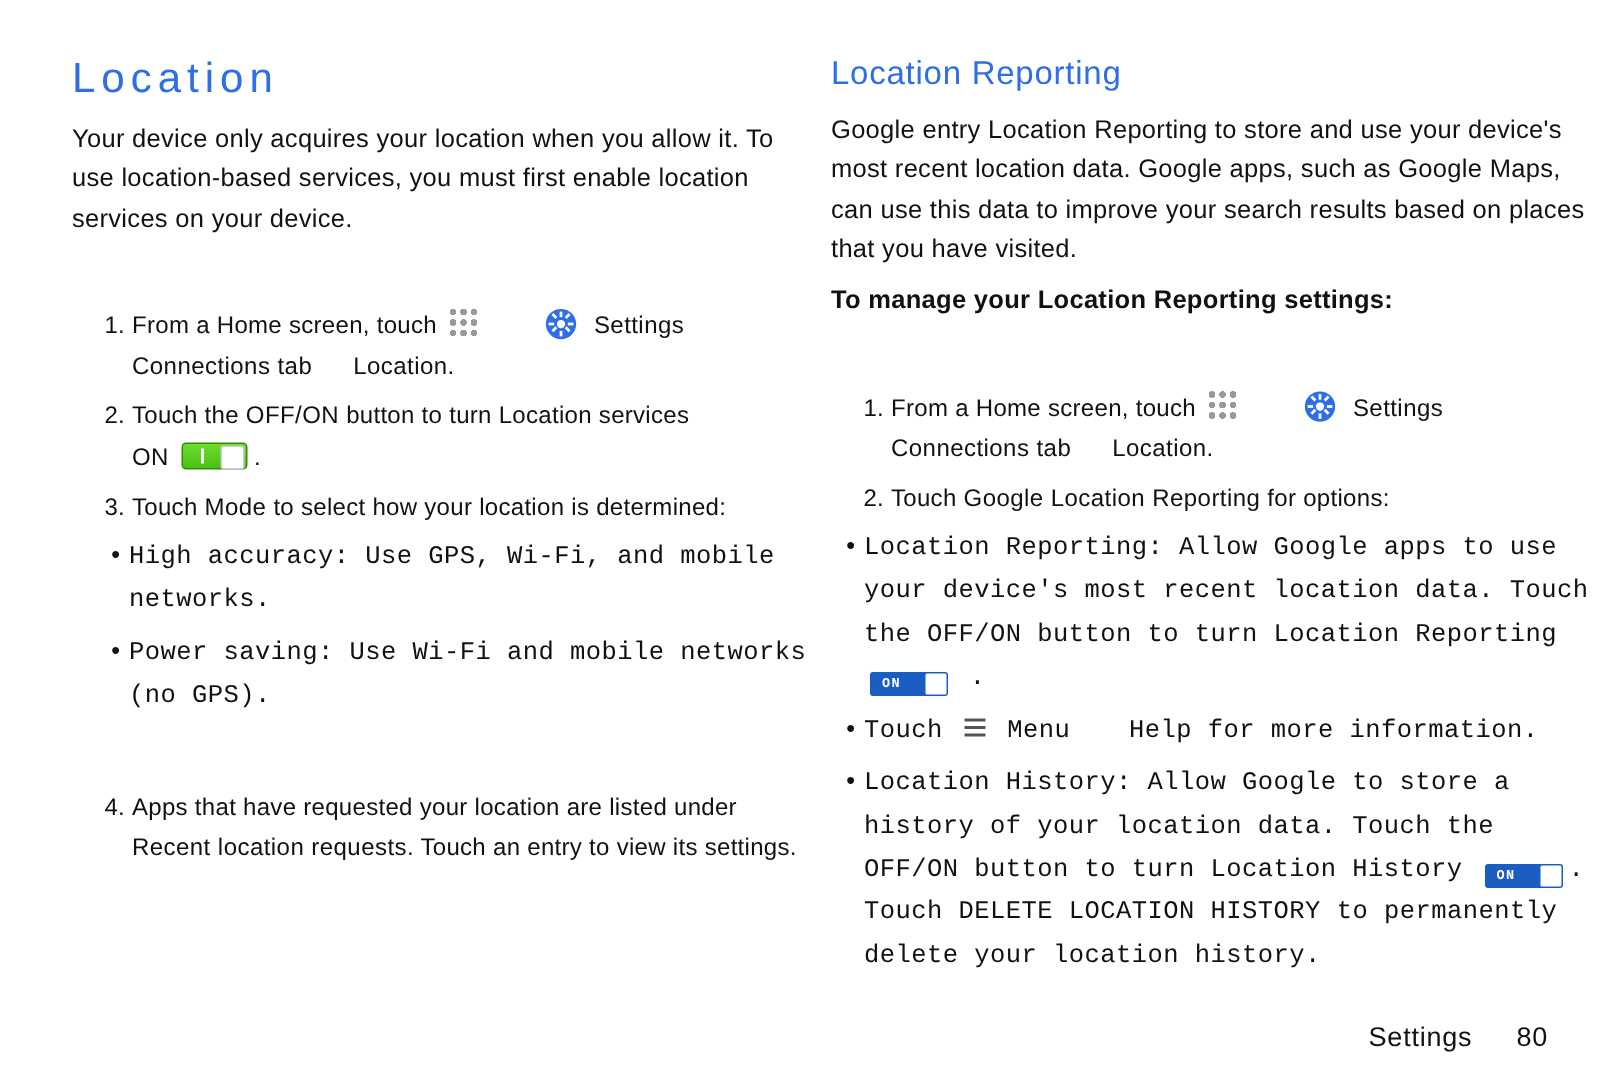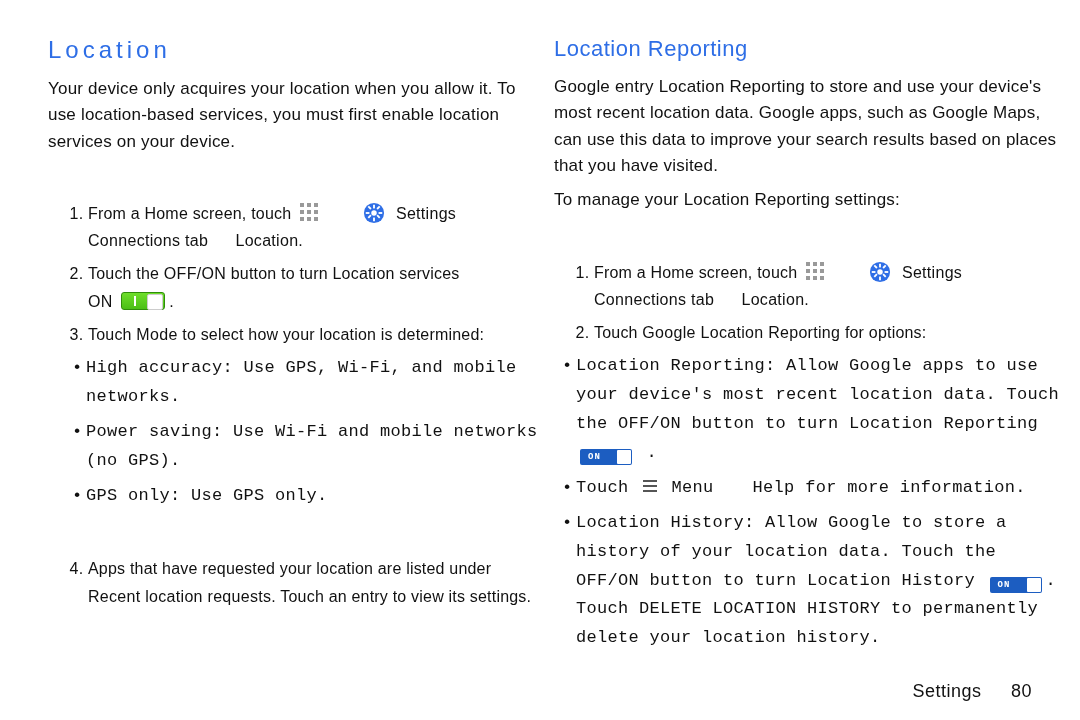--- a/index.html
+++ b/index.html
@@ -4,34 +4,34 @@
 <style>
   * { box-sizing: border-box; margin: 0; padding: 0; }
   html, body { width: 1080px; height: 720px; background: #fff; font-family: Arial, Helvetica, sans-serif; color: #111; }
   .page { display: flex; flex-direction: row; padding: 36px 0 18px 48px; width: 100%; height: 100%; position: relative; }
   .col { width: 500px; padding-right: 16px; }
   .col-left { flex: 0 0 506px; }
   .col-right { flex: 0 0 526px; }
 
   h1.hdr-location {
     color: #2e6ee6;
-    font-size: 24px;
+    font-size: 28px;
     font-weight: 500;
     letter-spacing: 4px;
     margin-bottom: 12px;
   }
   h2.hdr-sub {
     color: #2e6ee6;
     font-size: 22px;
     font-weight: 400;
     margin-bottom: 12px;
     letter-spacing: 0.5px;
   }
   p.intro { font-size: 17px; line-height: 1.55; margin-bottom: 4px; letter-spacing: 0.2px; }
-  p.lead  { font-size: 17px; line-height: 1.55; margin: 8px 0; letter-spacing: 0.2px; }
+  p.lead  { font-size: 17px; line-height: 1.55; margin: 8px 0; letter-spacing: 0.2px; font-weight: bold; }
 
   ol.steps { list-style: decimal; padding-left: 40px; margin-top: 45px; }
   ol.steps > li { font-size: 16px; line-height: 1.7; margin: 6px 0; letter-spacing: 0.2px; }
   ol.steps > li .step-rest { }
 
   ul.bullets { list-style: none; padding-left: 24px; margin: 5px 0; font-family: Liberation Mono, monospace; }
   ul.bullets > li { font-size: 17px; line-height: 1.7; margin: 6px 0; position: relative; padding-left: 14px; letter-spacing: 0.3px; }
   ul.bullets > li::before { content: "•"; position: absolute; left: 0; top: 0; }
 
   .kw { letter-spacing: 0.3px; }
@@ -143,23 +143,20 @@
       </li>
     </ol>
 
     <ul class="bullets">
       <li>
         <span class="kw">High accuracy</span><span>: Use GPS, Wi-Fi, and mobile networks.</span>
       </li>
       <li>
         <span class="kw">Power saving</span><span>: Use Wi-Fi and mobile networks (no GPS).</span>
       </li>
-      <li>
-        <span class="kw">GPS only</span><span>: Use GPS only.</span>
-      </li>
     </ul>
 
     <ol class="steps" start="4">
       <li>
         <span>Apps that have requested your location are listed under</span>
         <span class="kw">Recent location requests</span><span>. Touch an entry to view its settings.</span>
       </li>
     </ol>
   </div>
 

